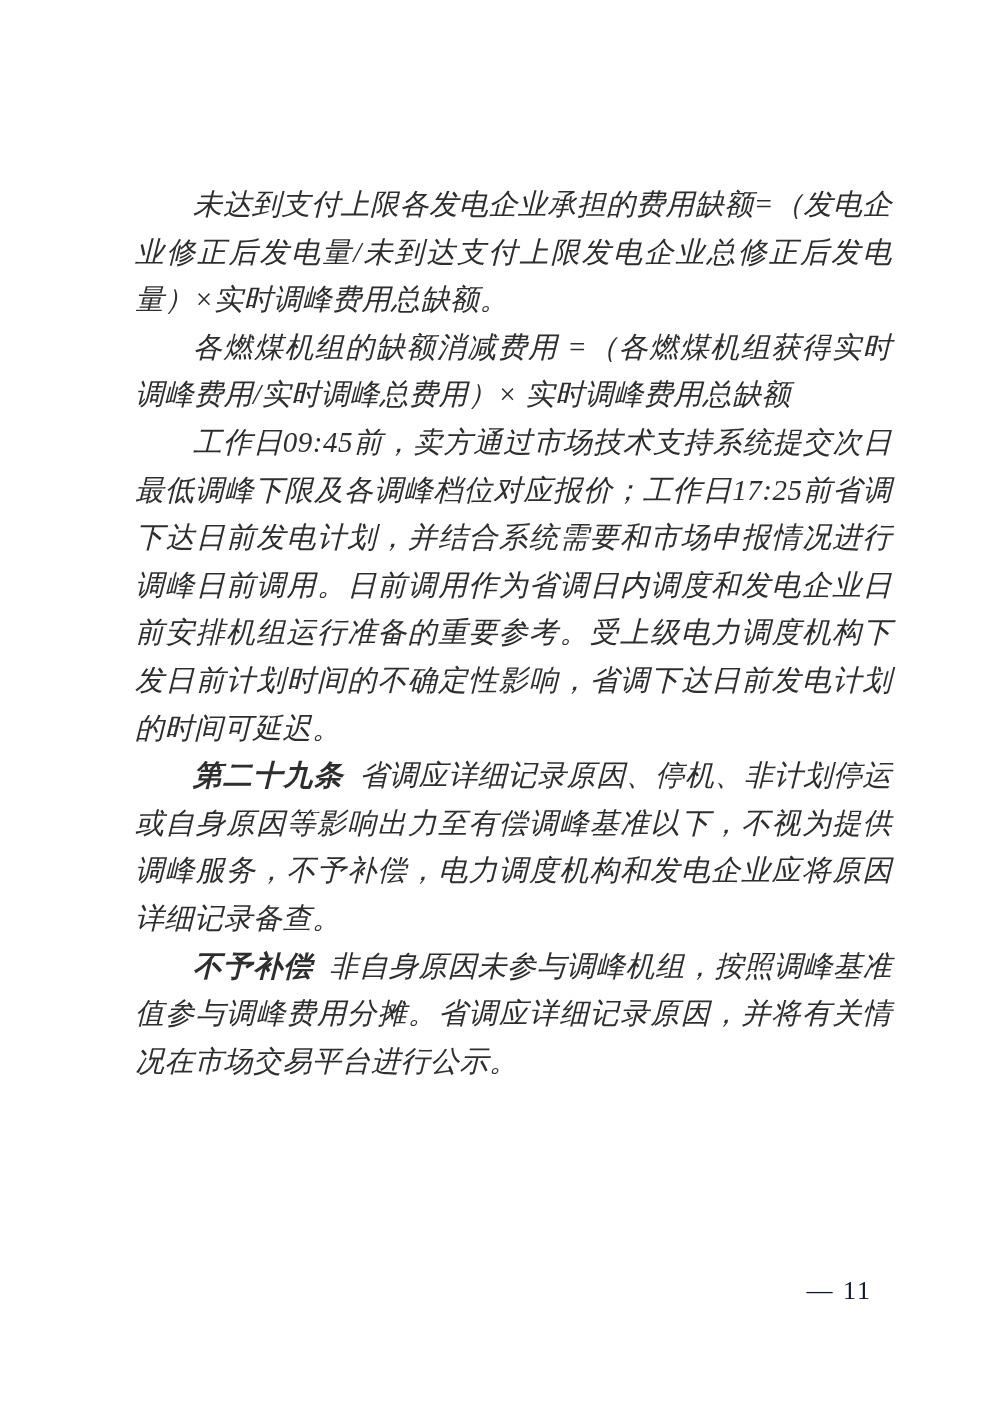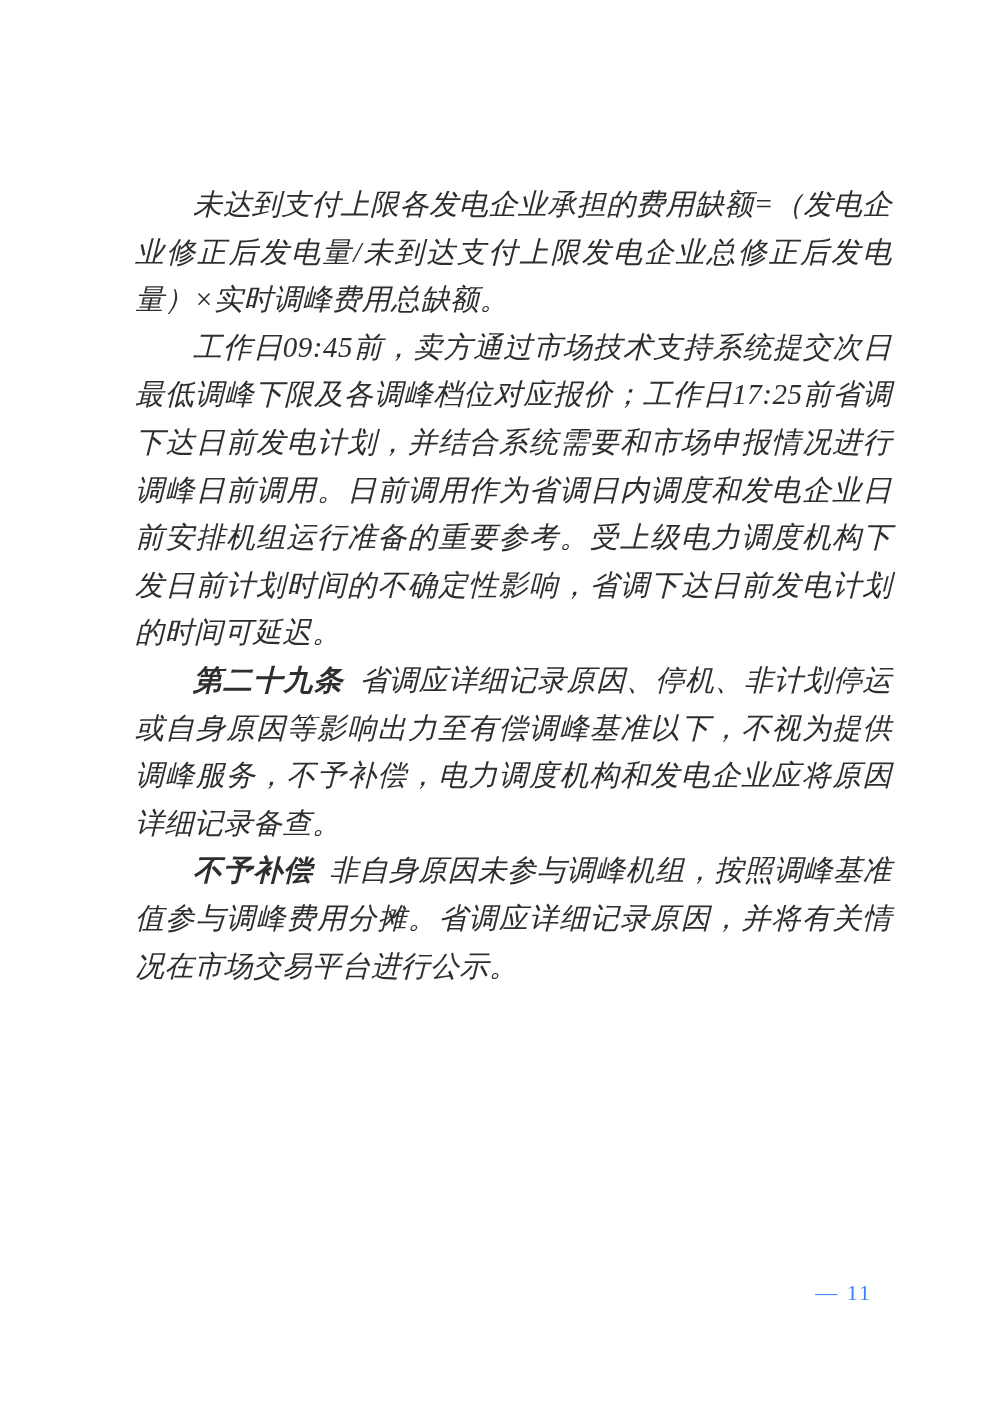--- a/index.html
+++ b/index.html
@@ -38,35 +38,36 @@
     font-weight: 700;
     letter-spacing: 1px;
   }
   .term:not(:empty) {
     margin-right: 0.55em;
   }
   .footer {
     position: absolute;
     right: 128px;
     bottom: 108px;
-    font-size: 22px;
+    font-size: 26px;
     letter-spacing: 2px;
-    color: #3b82f6;
+    color: #0f172a;
     font-family: "Liberation Serif", "DejaVu Serif", serif;
   }
 </style>
 </head>
 <body>
 
 <div class="page">
   <div class="content">
 
     <p class="para"><b class="term"></b><span>未达到支付上限各发电企业承担的费用缺额=（发电企业修正后发电量/未到达支付上限发电企业总修正后发电量）×实时调峰费用总缺额。</span></p>
 
 
+    <p class="para"><b class="term"></b><span>各燃煤机组的缺额消减费用 =（各燃煤机组获得实时调峰费用/实时调峰总费用）× 实时调峰费用总缺额</span></p>
 
 
     <p class="para"><b class="term"></b><span>工作日09:45前，卖方通过市场技术支持系统提交次日最低调峰下限及各调峰档位对应报价；工作日17:25前省调下达日前发电计划，并结合系统需要和市场申报情况进行调峰日前调用。日前调用作为省调日内调度和发电企业日前安排机组运行准备的重要参考。受上级电力调度机构下发日前计划时间的不确定性影响，省调下达日前发电计划的时间可延迟。</span></p>
 
     <p class="para"><b class="term">第二十九条</b><span>省调应详细记录原因、停机、非计划停运或自身原因等影响出力至有偿调峰基准以下，不视为提供调峰服务，不予补偿，电力调度机构和发电企业应将原因详细记录备查。</span></p>
 
     <p class="para"><b class="term">不予补偿</b><span>非自身原因未参与调峰机组，按照调峰基准值参与调峰费用分摊。省调应详细记录原因，并将有关情况在市场交易平台进行公示。</span></p>
 
   </div>
 

